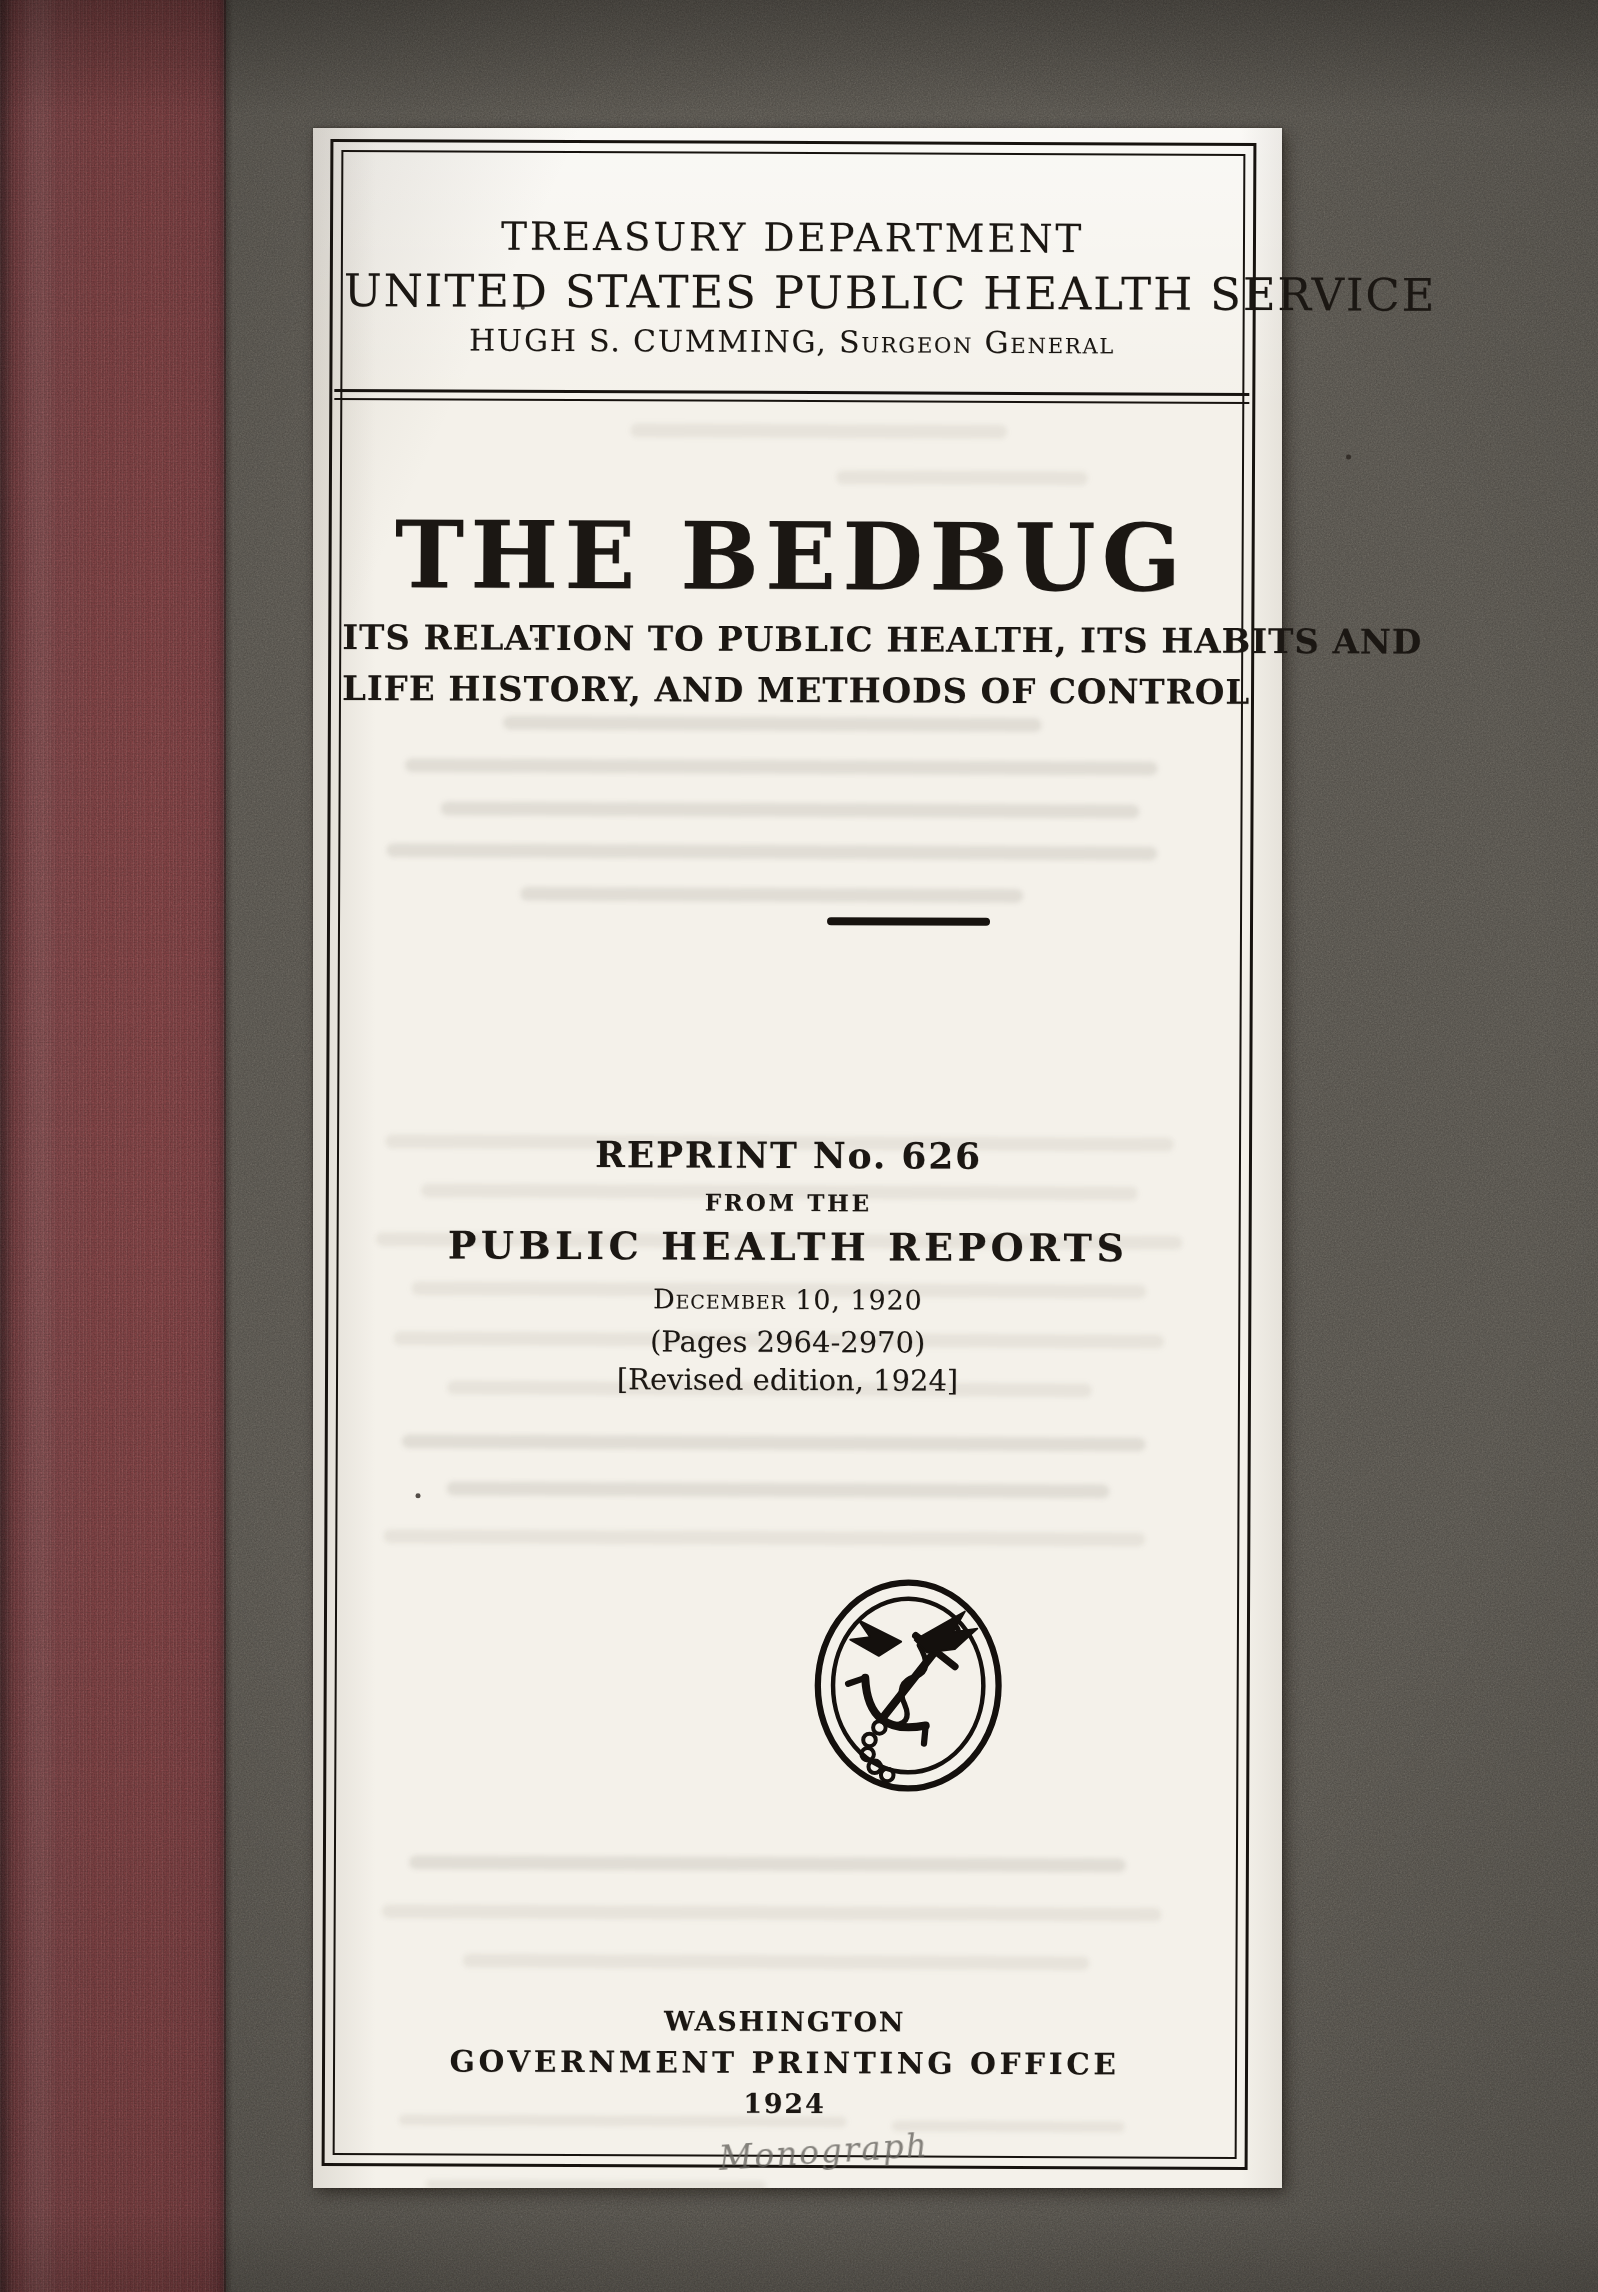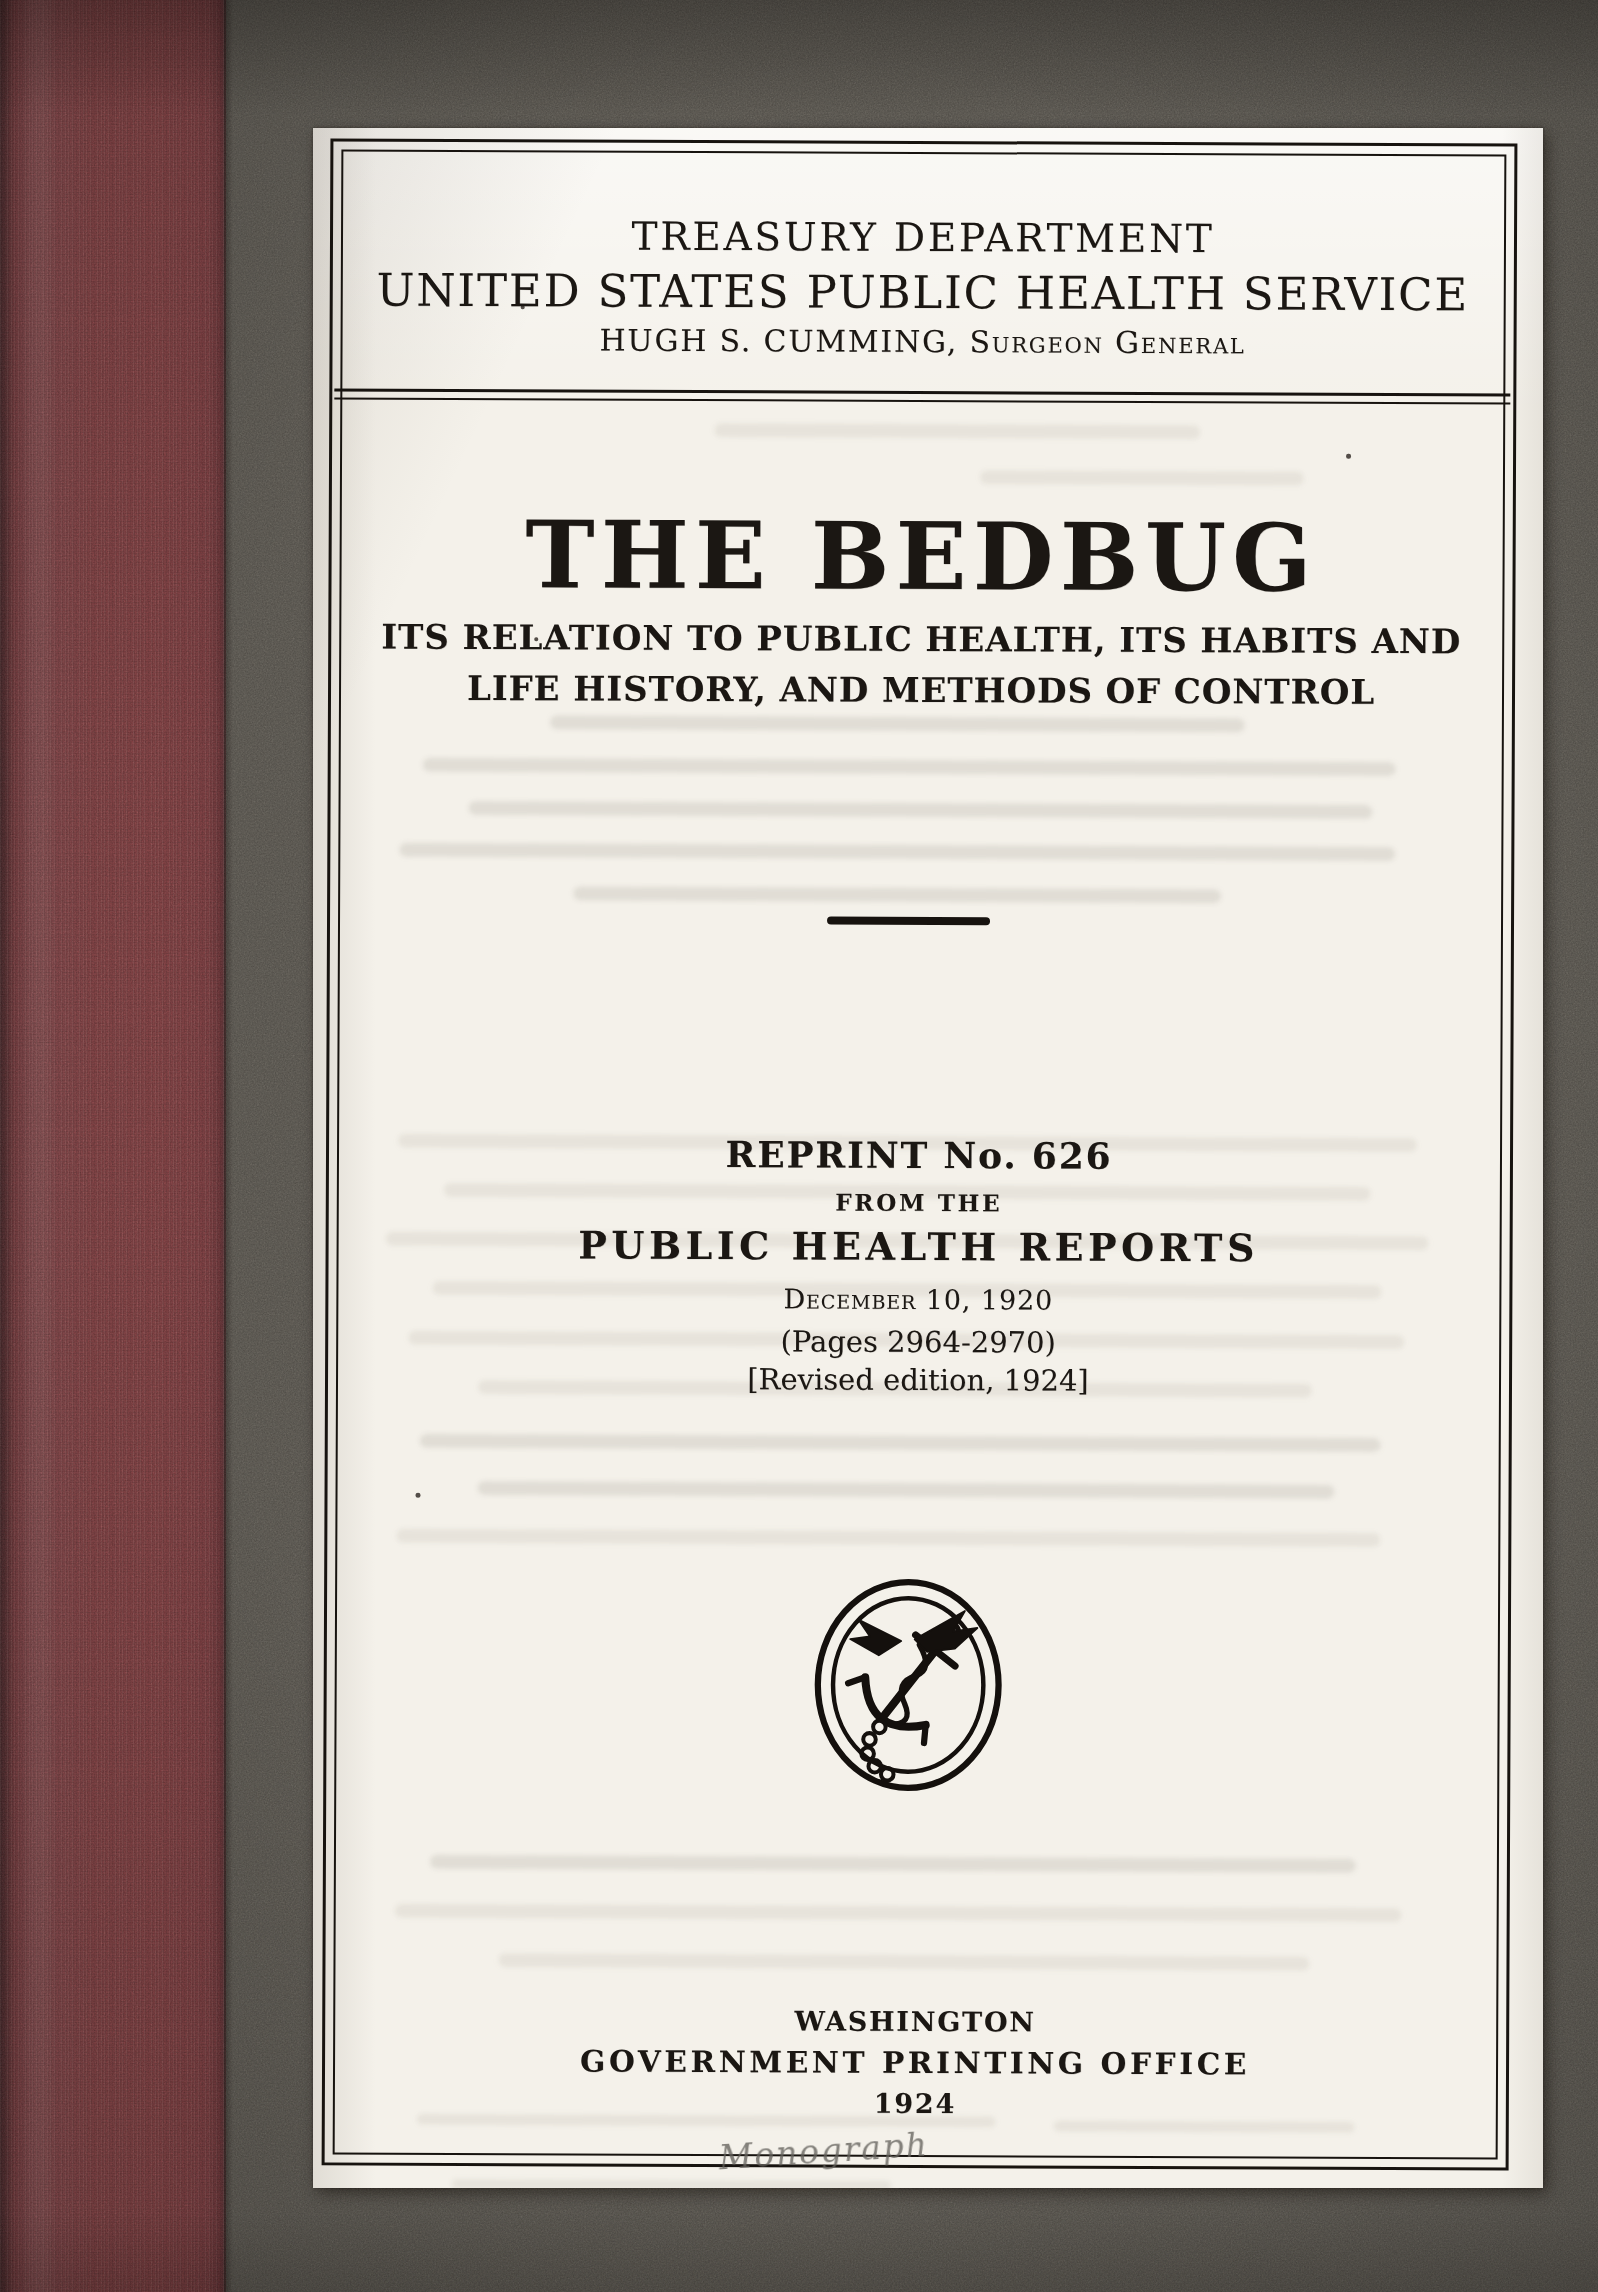--- a/index.html
+++ b/index.html
@@ -44,21 +44,21 @@
   .vignette {
     position: absolute; inset: 0; z-index: 1; pointer-events: none;
     background:
       linear-gradient(to bottom, rgba(10,8,6,0.28), rgba(10,8,6,0.0) 116px),
       linear-gradient(to top, rgba(10,8,6,0.14), rgba(10,8,6,0.0) 81px),
       radial-gradient(ellipse at 54% 46%, rgba(0,0,0,0) 55%, rgba(0,0,0,0.16) 100%);
   }
   
   .page {
     position: absolute; left: 313px; top: 128px;
-    width: 1230px; height: 2060px;
+    width: 969px; height: 2060px;
     background:
       linear-gradient(115deg, rgba(120,110,95,0.16) 0%, rgba(120,110,95,0.0) 14%),
       linear-gradient(to right, rgba(105,95,82,0.14), rgba(105,95,82,0.0) 63px),
       linear-gradient(to left, rgba(105,95,82,0.10), rgba(105,95,82,0.0) 41px),
       linear-gradient(to bottom, rgba(255,255,255,0.55), rgba(255,255,255,0.0) 287px),
       #f4f1ea;
     box-shadow: 3.6px 4.5px 14.3px rgba(18,12,8,0.55), 0 0 2.7px rgba(18,12,8,0.4);
     z-index: 2;
     padding-left: 32px;
   }

